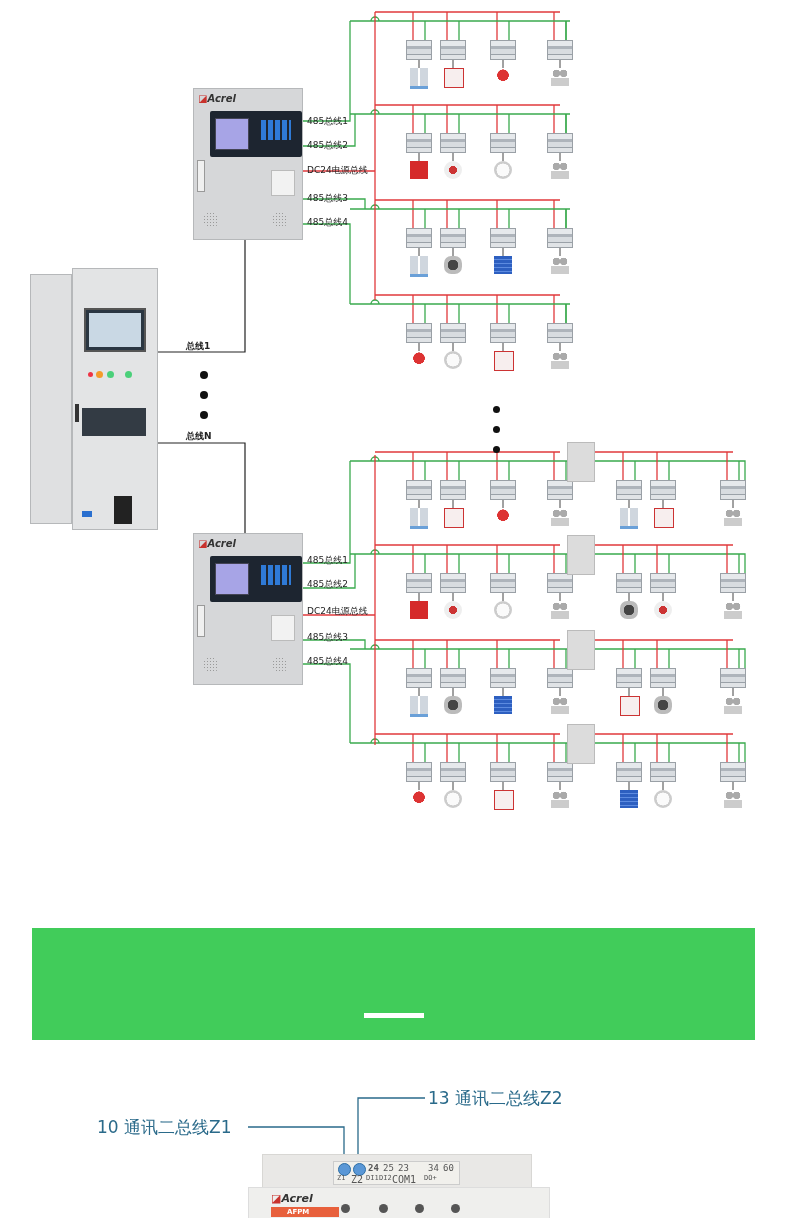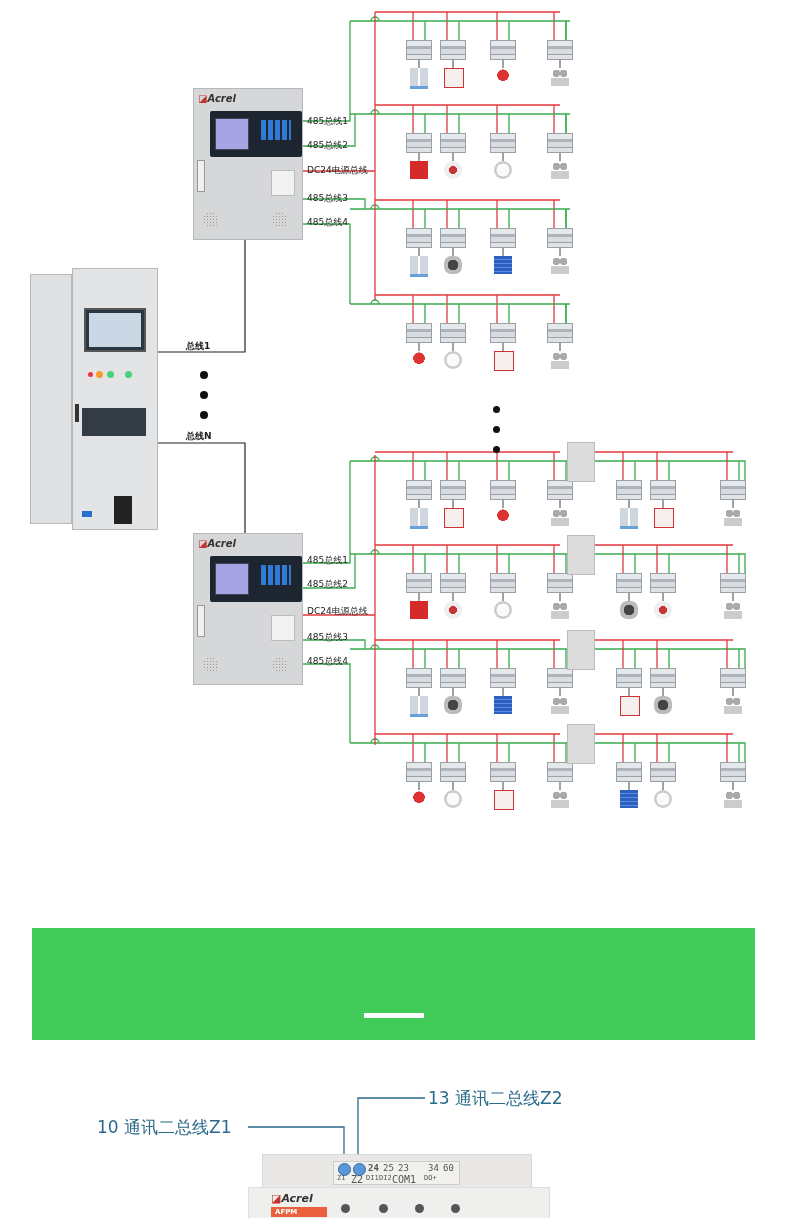--- a/index.html
+++ b/index.html
@@ -490,18 +490,18 @@
     <div class="tnum" style="left: 337px; top: 1174px; font-size: 7px;">Z1</div>
     <div class="tnum" style="left: 351px; top: 1174px; font-size: 10px;">Z2</div>
     <div class="tnum" style="left: 366px; top: 1174px; font-size: 7px;">DI1</div>
     <div class="tnum" style="left: 379px; top: 1174px; font-size: 7px;">DI2</div>
     <div class="tnum" style="left: 392px; top: 1174px; font-size: 10px;">COM1</div>
     <div class="tnum" style="left: 424px; top: 1174px; font-size: 7px;">DO+</div>
     <div class="tnum" style="left: 439px; top: 1174px; font-size: 7px; margin-top: 48px;">DO-</div>
   </div>
 <div class="terminal-front">
   <div class="logo" style="left:22px;top:4px;font-size:11px;"><span class="mark">◪</span><span>Acrel</span></div>
-  <div style="position:absolute;left:22px;top:19px;width:52px;height:10px;background:#e8603c;color:#fff;font-size:7px;font-weight:bold;padding-left:4px;line-height:10px;">AFPM</div>
+  <div style="position:absolute;left:22px;top:19px;width:52px;height:10px;background:#e8603c;color:#fff;font-size:7px;font-weight:bold;padding-left:16px;line-height:10px;">AFPM</div>
   <div class="led" style="left:92px;top:16px;"></div>
   <div class="led" style="left:130px;top:16px;"></div>
   <div class="led" style="left:166px;top:16px;"></div>
   <div class="led" style="left:202px;top:16px;"></div>
 </div>
 
 </body></html>

